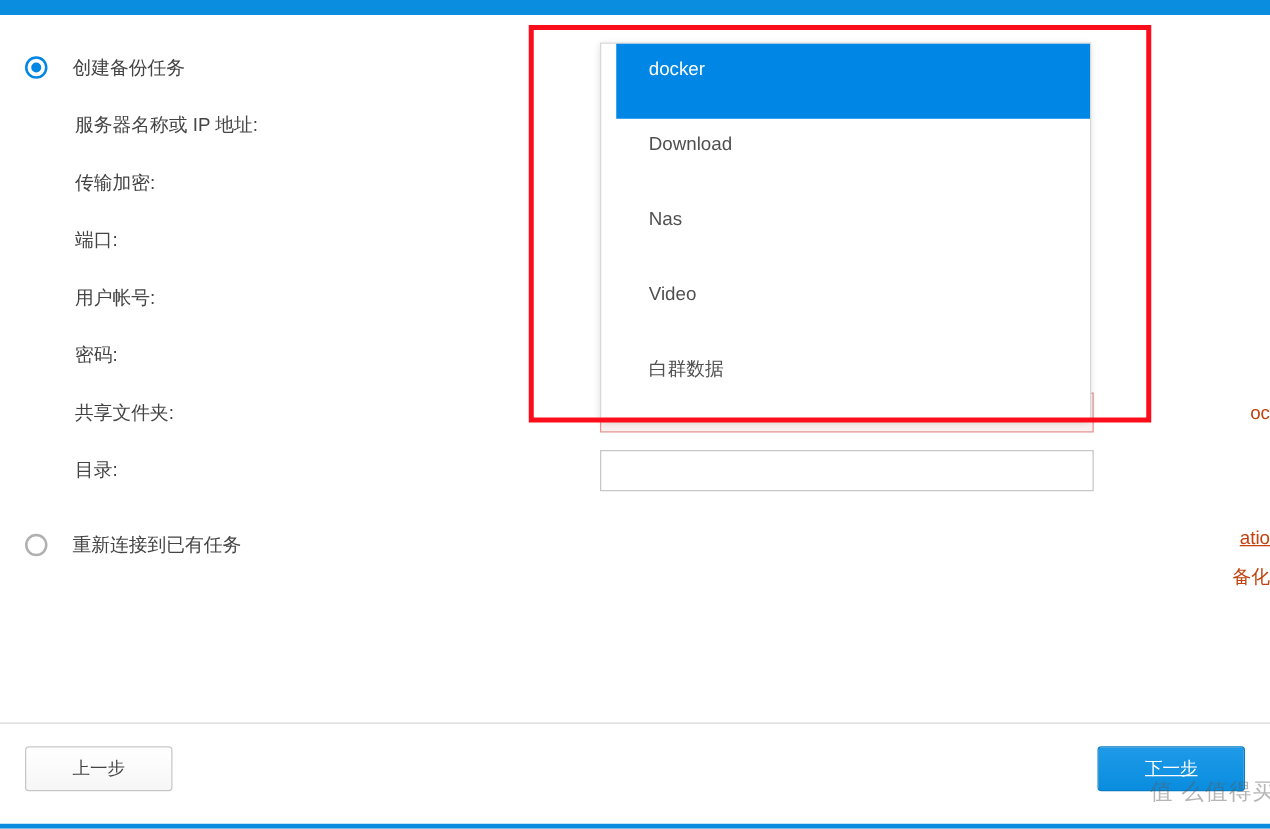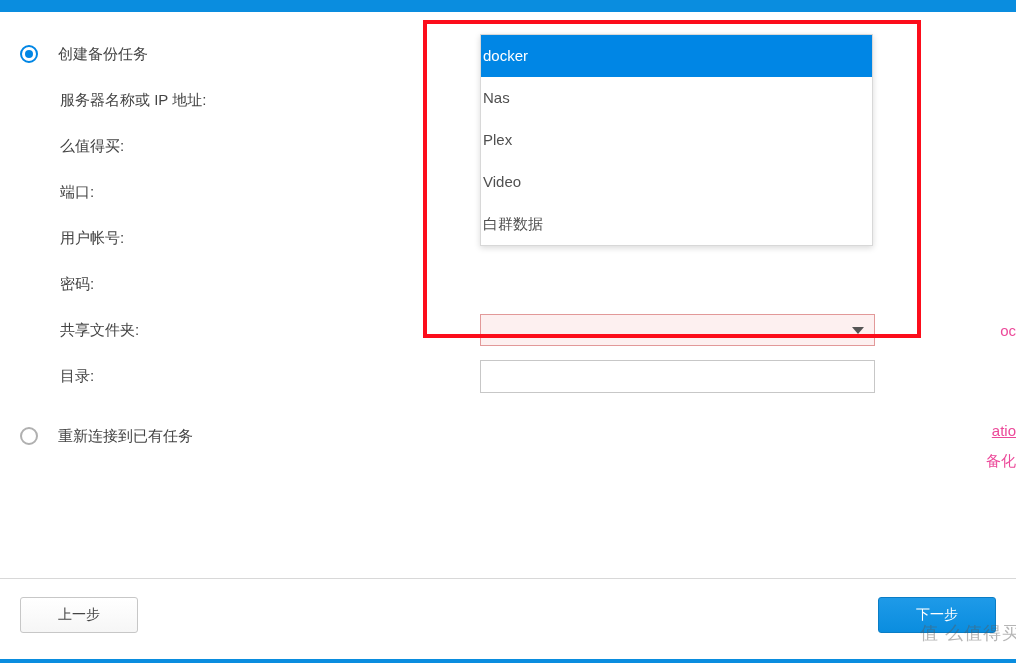--- a/index.html
+++ b/index.html
@@ -84,26 +84,27 @@
       position: absolute;
       left: 480px;
       top: 22px;
       width: 393px;
       background: #fff;
       border: 1px solid #d8d8d8;
       box-shadow: 0 2px 6px rgba(0,0,0,0.15);
       z-index: 10;
     }
     .dropdown-item {
-      height: 42px;
+      height: 60px;
       line-height: 42px;
-      padding: 0 2px;
+      padding: 0 26px;
       color: #505050;
       font-size: 15px;
       cursor: pointer;
+      margin-left: 12px;
     }
     .dropdown-item.selected {
       background: #0086e5;
       color: #fff;
     }
     .highlight-rect {
       position: absolute;
       left: 423px;
       top: 8px;
       width: 498px;
@@ -130,26 +131,27 @@
       border-radius: 3px;
       cursor: pointer;
       display: inline-flex;
       align-items: center;
       justify-content: center;
     }
     .btn.primary {
       background: linear-gradient(#1e9ae8,#0a8ddf);
       border-color: #0a7dc5;
       color: #fff;
+      text-decoration: underline;
     }
     .spacer { flex: 1; }
     .bg-text {
       position: absolute;
       right: 0;
-      color: #ec4899;
+      color: #c2410c;
       font-size: 15px;
       z-index: 0;
     }
     .watermark {
       position: absolute;
       right: -5px;
       bottom: 18px;
       font-size: 18px;
       color: rgba(90,90,90,0.45);
       font-weight: 500;
@@ -179,21 +181,21 @@
         <span class="dot"></span>
       </span>
     <span class="label-col">创建备份任务</span>
   </div>
 
   <div class="form-row indent">
     <span class="label-col">服务器名称或 IP 地址:</span>
   </div>
 
   <div class="form-row indent">
-    <span class="label-col">么值得买:</span>
+    <span class="label-col">传输加密:</span>
   </div>
 
   <div class="form-row indent">
     <span class="label-col">端口:</span>
   </div>
 
   <div class="form-row indent">
     <span class="label-col">用户帐号:</span>
   </div>
 
@@ -220,22 +222,22 @@
   <div style="height:14px;"></div>
 
   <div class="form-row radio-row">
     <span class="radio empty"></span>
     <span class="label-col">重新连接到已有任务</span>
   </div>
 
 
   <div class="dropdown">
     <div class="dropdown-item selected">docker</div>
+    <div class="dropdown-item">Download</div>
     <div class="dropdown-item">Nas</div>
-    <div class="dropdown-item">Plex</div>
     <div class="dropdown-item">Video</div>
     <div class="dropdown-item">白群数据</div>
   </div>
 
 </div>
 
 <div class="footer">
   <button class="btn">上一步</button>
   <span class="spacer"></span>
   <button class="btn primary">下一步</button>

